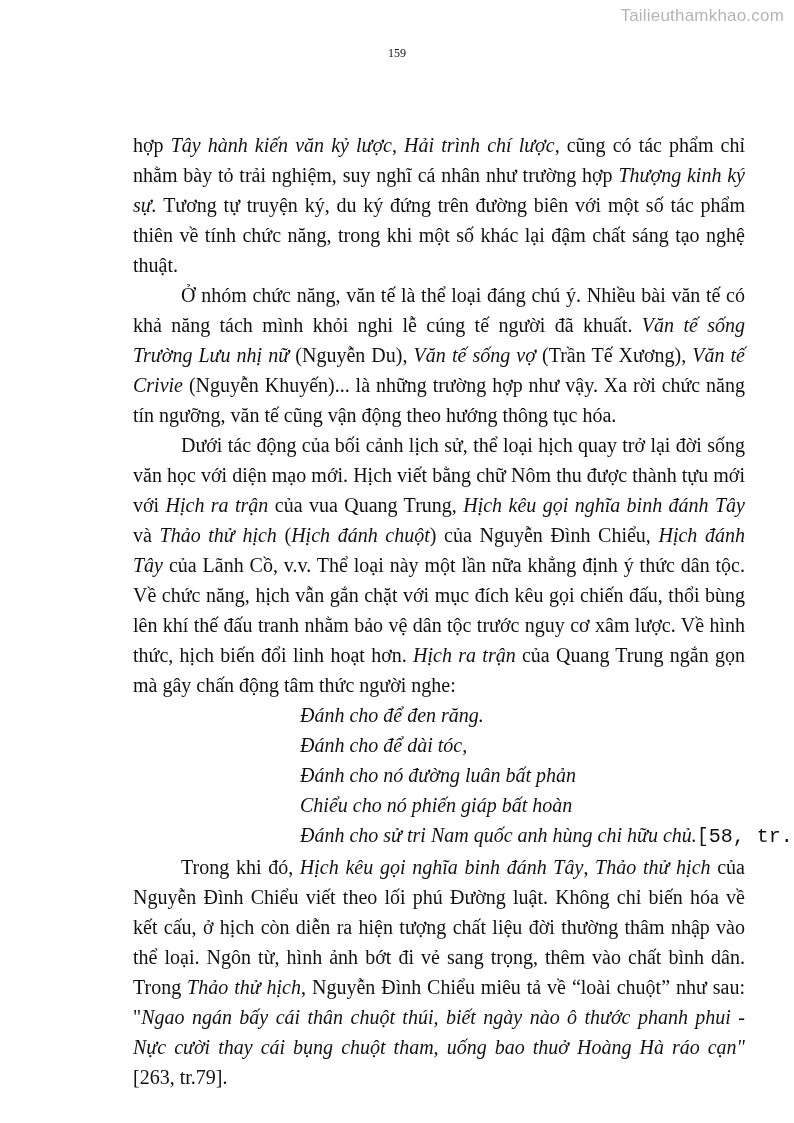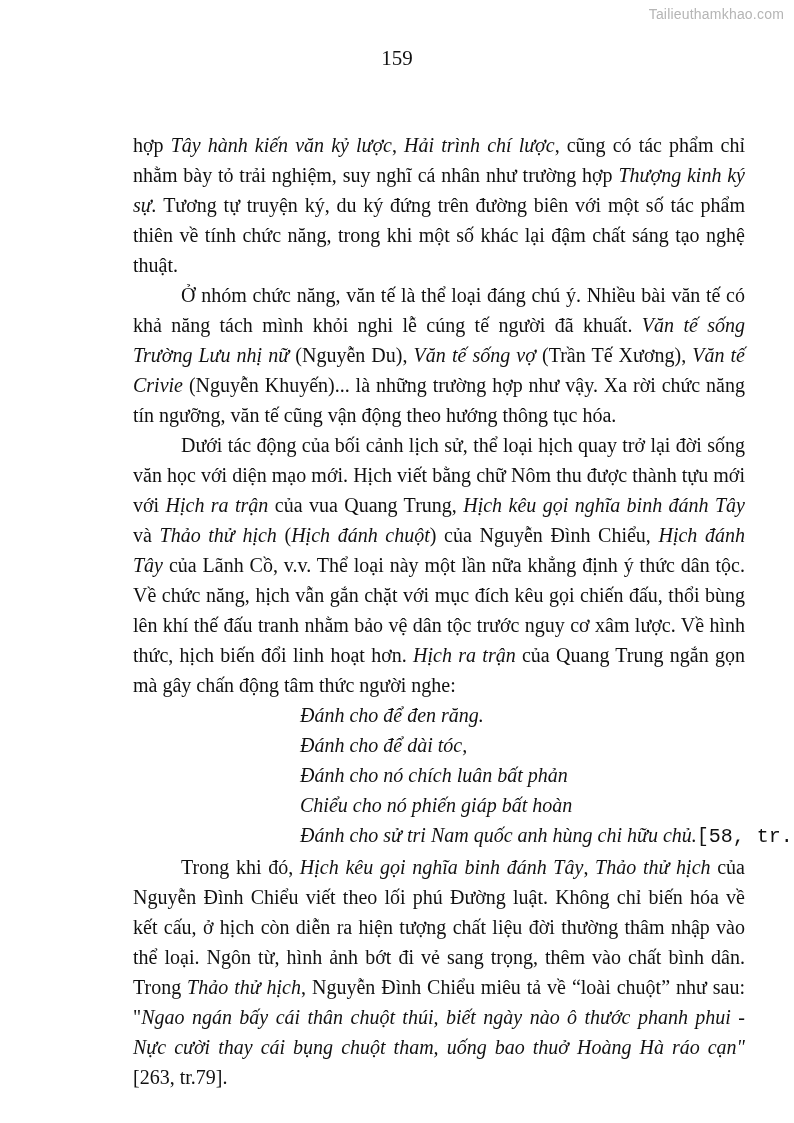--- a/index.html
+++ b/index.html
@@ -1,20 +1,20 @@
 <!DOCTYPE html>
 <html><head>
 <meta charset="utf-8">
 <style>
   html, body { margin: 0; padding: 0; background: #ffffff; }
   body { width: 794px; height: 1123px; position: relative; overflow: hidden;
          font-family: "Liberation Serif", serif; color: #111; }
   .watermark { position: absolute; top: 6px; right: 10px; font-family: "Liberation Sans", sans-serif;
-               font-size: 14px; color: #b5b5b5; letter-spacing: 0.2px; }
-  .page-number { position: absolute; top: 46px; left: 0; width: 794px; text-align: center; font-size: 21px; }
+               font-size: 17px; color: #b5b5b5; letter-spacing: 0.2px; }
+  .page-number { position: absolute; top: 46px; left: 0; width: 794px; text-align: center; font-size: 12px; }
   .body { position: absolute; left: 133px; width: 612px; top: 130px; font-size: 20px; line-height: 30px; }
   .para { margin: 0; text-align: justify; text-indent: 48px; }
   .para.noindent { text-indent: 0; }
   .verse { margin: 0; padding-left: 167px; font-style: italic; white-space: nowrap; }
   .verse .cite { font-style: normal; font-family: Liberation Mono, monospace; }
   i { font-style: italic; }
 </style>
 </head>
 <body>
 
@@ -23,20 +23,20 @@
 
 <div class="body">
   <div id="before">
       <p class="para noindent"><span>hợp </span><i>Tây hành kiến văn kỷ lược</i><span>, </span><i>Hải trình chí lược</i><span>, cũng có tác phẩm chỉ nhằm bày tỏ trải nghiệm, suy nghĩ cá nhân như trường hợp </span><i>Thượng kinh ký sự.</i><span> Tương tự truyện ký, du ký đứng trên đường biên với một số tác phẩm thiên về tính chức năng, trong khi một số khác lại đậm chất sáng tạo nghệ thuật.</span></p>
       <p class="para"><span>Ở nhóm chức năng, văn tế là thể loại đáng chú ý. Nhiều bài văn tế có khả năng tách mình khỏi nghi lễ cúng tế người đã khuất. </span><i>Văn tế sống Trường Lưu nhị nữ</i><span> (Nguyễn Du), </span><i>Văn tế sống vợ</i><span> (Trần Tế Xương), </span><i>Văn tế Crivie</i><span> (Nguyễn Khuyến)... là những trường hợp như vậy. Xa rời chức năng tín ngưỡng, văn tế cũng vận động theo hướng thông tục hóa.</span></p>
       <p class="para"><span>Dưới tác động của bối cảnh lịch sử, thể loại hịch quay trở lại đời sống văn học với diện mạo mới. Hịch viết bằng chữ Nôm thu được thành tựu mới với </span><i>Hịch ra trận</i><span> của vua Quang Trung, </span><i>Hịch kêu gọi nghĩa binh đánh Tây</i><span> và </span><i>Thảo thử hịch</i><span> (</span><i>Hịch đánh chuột</i><span>) của Nguyễn Đình Chiểu, </span><i>Hịch đánh Tây</i><span> của Lãnh Cồ, v.v. Thể loại này một lần nữa khẳng định ý thức dân tộc. Về chức năng, hịch vẫn gắn chặt với mục đích kêu gọi chiến đấu, thổi bùng lên khí thế đấu tranh nhằm bảo vệ dân tộc trước nguy cơ xâm lược. Về hình thức, hịch biến đổi linh hoạt hơn. </span><i>Hịch ra trận</i><span> của Quang Trung ngắn gọn mà gây chấn động tâm thức người nghe:</span></p>
     </div>
   <div id="verse">
     <p class="verse">Đánh cho để đen răng.</p>
     <p class="verse">Đánh cho để dài tóc,</p>
-    <p class="verse">Đánh cho nó chích luân bất phản</p>
+    <p class="verse">Đánh cho nó đường luân bất phản</p>
     <p class="verse">Chiểu cho nó phiến giáp bất hoàn</p>
     <p class="verse"><span>Đánh cho sử tri Nam quốc anh hùng chi hữu chủ.</span><span class="cite">[58, tr.120]</span></p>
   </div>
   <div id="after">
       <p class="para"><span>Trong khi đó, </span><i>Hịch kêu gọi nghĩa binh đánh Tây</i><span>, </span><i>Thảo thử hịch</i><span> của Nguyễn Đình Chiểu viết theo lối phú Đường luật. Không chỉ biến hóa về kết cấu, ở hịch còn diễn ra hiện tượng chất liệu đời thường thâm nhập vào thể loại. Ngôn từ, hình ảnh bớt đi vẻ sang trọng, thêm vào chất bình dân. Trong </span><i>Thảo thử hịch</i><span>, Nguyễn Đình Chiểu miêu tả về “loài chuột” như sau: "</span><i>Ngao ngán bấy cái thân chuột thúi, biết ngày nào ô thước phanh phui - Nực cười thay cái bụng chuột tham, uống bao thuở Hoàng Hà ráo cạn"</i><span> [263, tr.79].</span></p>
     </div>
 </div>
 
 </body></html>

